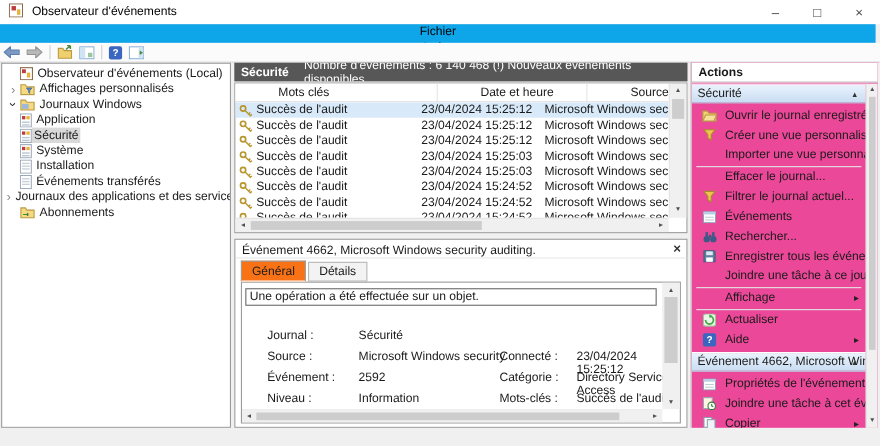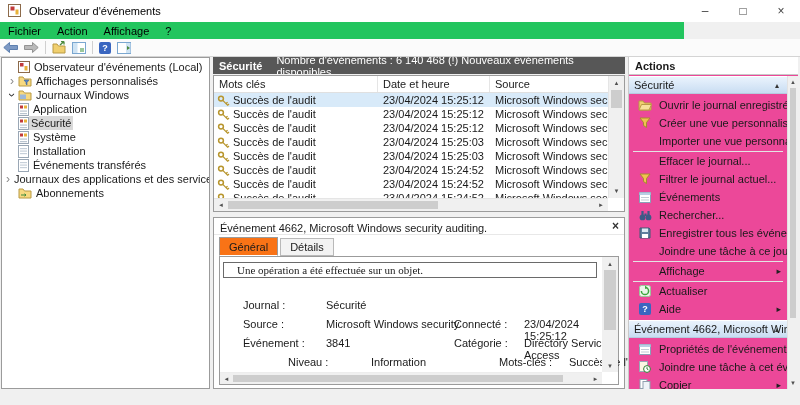--- a/index.html
+++ b/index.html
@@ -8,21 +8,21 @@
   .abs { position:absolute; }
 
   
   .titlebar { left:0; top:0; width:800px; height:22px; background:#fff; display:flex; align-items:center; }
   .titlebar .app-ic { margin-left:8px; }
   .titlebar .ttl { margin-left:8px; font-size:11px; color:#000; }
   .win-controls { position:absolute; right:0; top:0; height:22px; display:flex; }
   .win-btn { width:38px; height:22px; display:flex; align-items:center; justify-content:center; color:#444; font-size:12px; }
 
   
-  .menubar { left:0; top:22px; width:684px; height:17px; background:#22c55e; display:flex; align-items:center; }
+  .menubar { left:0; top:22px; width:796px; height:17px; background:#0ea5e9; display:flex; align-items:center;flex-direction:column; }
   .menu-item { padding:1px 8px; color:#000; }
   .toolbar { left:0; top:39px; width:800px; height:18px; background:#fbfbfb; border-bottom:1px solid #d4d4d4; display:flex; align-items:center; }
   .tb-ic { margin:0 3px; display:inline-flex; align-items:center; }
   .tb-sep { width:1px; height:13px; background:#d0d0d0; margin:0 3px; }
 
   
   .tree-panel { left:1px; top:57px; width:209px; height:332px; background:#fff; border:1px solid #9b9b9b; overflow:hidden; padding-top:2px; }
   .tnode { height:14px; display:flex; align-items:center; white-space:nowrap; }
   .tnode .chev { width:12px; text-align:center; color:#8a8a8a; font-size:12px; line-height:10px; display:inline-block; }
   .tnode .chev.exp { transform:rotate(90deg); color:#2b2b2b; }
@@ -32,21 +32,21 @@
   .ind1 { padding-left:4px; } .ind3 { padding-left:16px; }
 
   
   .mid { left:213px; top:57px; width:412px; height:332px; }
   .log-header { position:absolute; left:0; top:0; width:412px; height:17px; background:#575757; color:#fff; display:flex; align-items:center; overflow:hidden; }
   .log-header b { margin-left:6px; font-weight:bold; }
   .log-header span { margin-left:14px; }
 
   .table-wrap { position:absolute; left:0; top:18px; width:412px; height:137px; background:#fff; border:1px solid #9b9b9b; }
   .thead { position:absolute; left:0; top:0; right:16px; height:17px; display:flex; border-bottom:1px solid #e0e0e0; background:#fff; }
-  .th { padding-left:5px; display:flex; align-items:center; border-right:1px solid #e5e5e5; color:#1a1a1a; }
+  .th { padding-left:5px; display:flex; align-items:center; border-right:1px solid #e5e5e5; color:#1a1a1a;margin-left:34px; }
   .th1 { width:164px; } .th2 { width:112px; } .th3 { flex:1; border-right:none; }
   .rows { position:absolute; left:0; top:17px; right:16px; bottom:13px; overflow:hidden; }
   .trow { height:14px; display:flex; align-items:center; white-space:nowrap; }
   .trow.sel { background:#d8eaf9; }
   .tc1 { width:164px; display:flex; align-items:center; padding-left:3px; overflow:hidden; }
   .tc1 svg { margin-right:3px; flex:none; }
   .tc2 { width:112px; padding-left:5px; } .tc3 { flex:1; padding-left:5px; overflow:hidden; }
 
   
   .sb-v { position:absolute; background:#f0f0f0; }
@@ -60,21 +60,21 @@
   
   .detail { position:absolute; left:0; top:160px; width:412px; height:172px; background:#fff; border:1px solid #9b9b9b; }
   .d-header { position:absolute; left:0; top:0; width:100%; height:17px; display:flex; align-items:flex-end; border-bottom:1px solid #e8e8e8; }
   .d-header .d-ttl { margin-left:6px; }
   .d-close { position:absolute; right:5px; top:1px; font-size:12px; font-weight:bold; color:#333; }
   .tabs { position:absolute; left:5px; top:20px; height:18px; display:flex; align-items:flex-end; }
   .tab { padding:2px 9px 2px 9px; border:1px solid #9b9b9b; margin-right:2px; }
   .tab.active { background:#f97316; border-bottom:1px solid #fff; position:relative; z-index:2; padding-top:3px; }
   .tab.inactive { background:#f3f3f3; border-color:#b9b9b9; }
   .d-content { position:absolute; left:5px; right:5px; top:38px; bottom:3px; border:1px solid #9b9b9b; background:#fff; }
-  .desc-box { position:absolute; left:3px; top:5px; right:21px; height:16px; border:1px solid #6a6a6a; display:flex; align-items:center; padding-left:13px;font-family:Liberation Serif, serif; }
+  .desc-box { position:absolute; left:3px; top:5px; right:21px; height:16px; border:1px solid #6a6a6a; display:flex; align-items:center; padding-left:3px; }
   .fields { position:absolute; left:0; top:42px; right:20px; }
   .frow { position:absolute; left:16px; width:100%; height:19px; }
   .flabel { position:absolute; left:7px; color:#1a1a1a; }
   .fval { position:absolute; left:90px; }
   .flabel2 { position:absolute; left:218px; }
   .fval2 { position:absolute; left:288px; }
   .det-sbv { right:0; top:0; width:16px; bottom:12px; }
   .det-sbh { left:0; bottom:0; right:16px; height:12px; border-top:1px solid #ededed; }
 
   
@@ -387,25 +387,25 @@
           <span class="fval">Sécurité</span>
         </div>
         <div class="frow" style="top:19px;">
           <span class="flabel">Source :</span>
           <span class="fval">Microsoft Windows security</span>
           <span class="flabel2">Connecté :</span>
           <span class="fval2">23/04/2024 15:25:12</span>
         </div>
         <div class="frow" style="top:38px;">
           <span class="flabel">Événement :</span>
-          <span class="fval">3841</span>
+          <span class="fval">2592</span>
           <span class="flabel2">Catégorie :</span>
           <span class="fval2">Directory Service Access</span>
         </div>
-        <div class="frow" style="top:57px;margin-left:45px;">
+        <div class="frow" style="top:57px;">
           <span class="flabel">Niveau :</span>
           <span class="fval">Information</span>
           <span class="flabel2">Mots-clés :</span>
           <span class="fval2">Succès de l'audit</span>
         </div>
       </div>
       <div class="sb-v det-sbv">
         <span class="sb-arrow" style="top:1px;left:0;right:0;height:11px;">▲</span>
         <div class="sb-thumb" style="top:13px;left:2px;right:2px;height:60px;"></div>
         <span class="sb-arrow" style="bottom:1px;left:0;right:0;height:11px;">▼</span>

